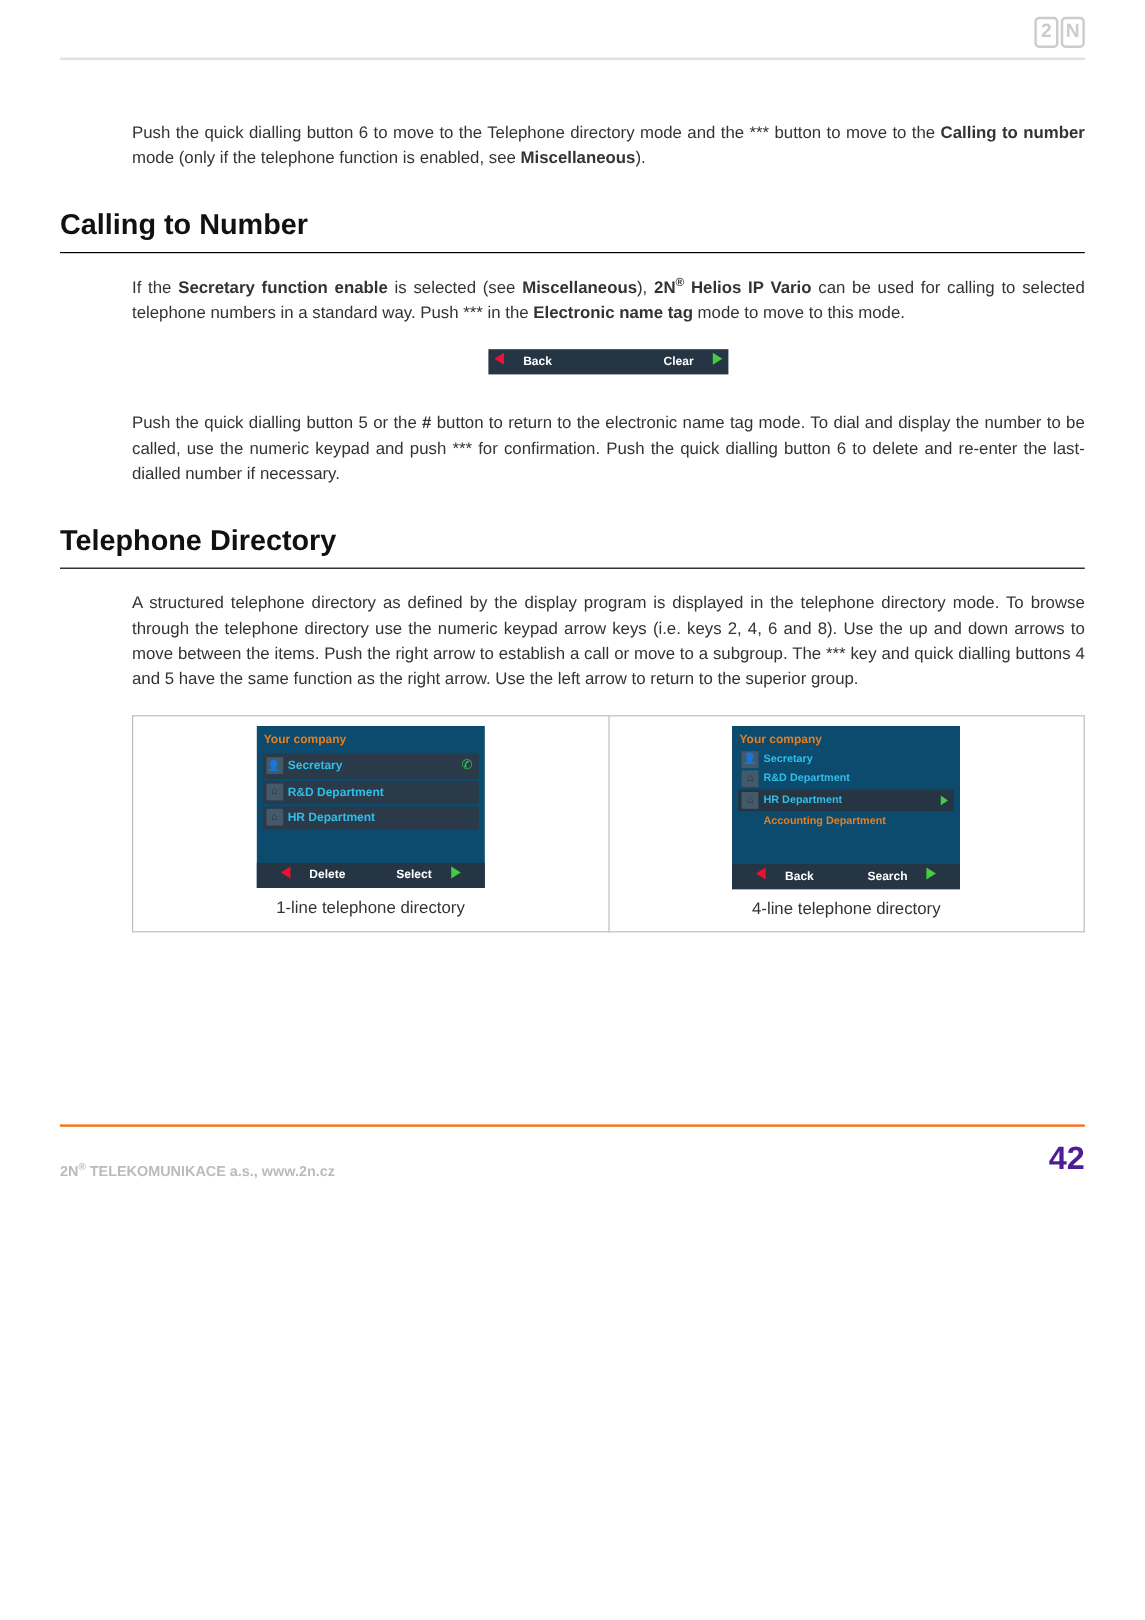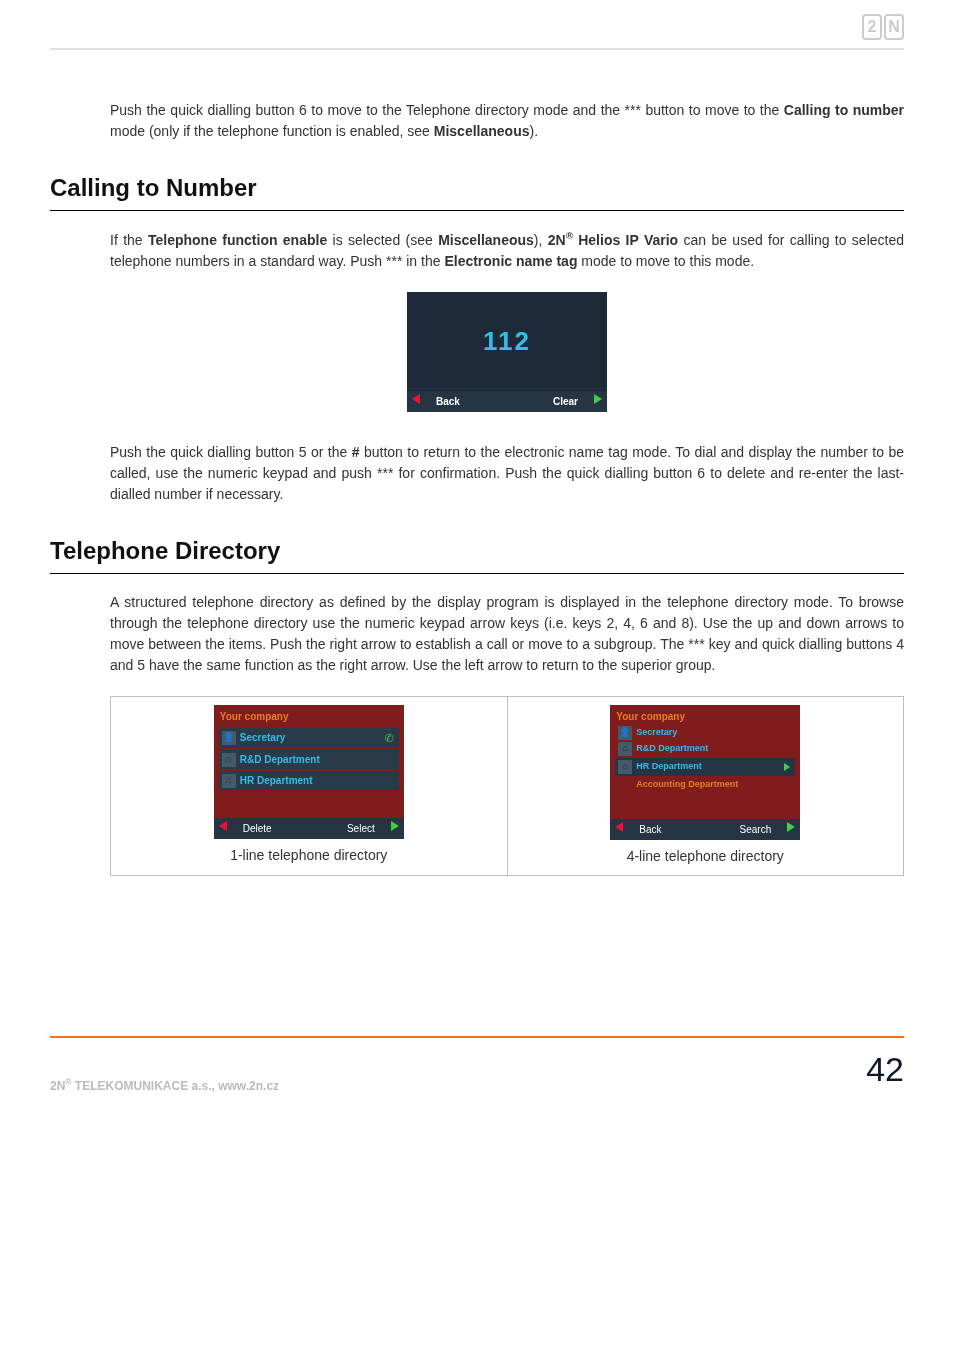--- a/index.html
+++ b/index.html
@@ -65,32 +65,32 @@
     display: flex; justify-content: space-between; align-items: center;
     background: #253543;
     padding: 3px 5px;
     font-size: 10px; font-weight: bold;
   }
   .sb-left, .sb-right { display: flex; gap: 16px; }
   .arrow-l { width:0;height:0;border-top:5px solid transparent;border-bottom:5px solid transparent;border-right:8px solid #e13; }
   .arrow-r { width:0;height:0;border-top:5px solid transparent;border-bottom:5px solid transparent;border-left:8px solid #4c4; }
 
   
-  .dir-device { width: 190px; background:#7f1d1d; display:inline-block; font-family: Arial, sans-serif; color:#fff; font-size:10px; text-align:left;}
+  .dir-device { width: 190px; background:#0c4a6e; display:inline-block; font-family: Arial, sans-serif; color:#fff; font-size:10px; text-align:left;}
   .dir-title { color:#e67e22; font-size:10px; padding:4px 6px 2px 6px; font-weight:bold;}
   .dir-row { display:flex; align-items:center; background:#2a3a48; margin:2px 5px; padding:2px 3px; gap:4px; border-radius:1px; }
   .dir-row.sel4 { background:#253543; }
   .dir-icon { width:14px; height:14px; background:#445a6b; display:flex; align-items:center; justify-content:center; font-size:9px; color:#1d2b38;}
   .dir-label { color:#2fbfe9; font-weight:bold; flex:1; font-size:10px; white-space:nowrap;}
   .dir-label.plain { color:#e67e22; font-weight:bold; }
   .phone-ico { color:#3c5; font-size:11px; margin-right:2px;}
   .arrright { width:0;height:0;border-top:4px solid transparent;border-bottom:4px solid transparent;border-left:6px solid #4c4; margin-right:2px;}
   .dir-status {
     display:flex; justify-content:space-between; align-items:center;
-    background:#253543; padding:3px 5px; font-size:10px; font-weight:normal;margin-top:28px;
+    background:#253543; padding:3px 20px; font-size:10px; font-weight:bold;margin-top:28px;
   }
   .nobg { background:none; margin:0 5px 2px 5px; padding:0 3px;}
   .dir-label.mini { font-size:9px; }
 
   .dir-table {
     width: 100%;
     border-collapse: collapse;
     margin: 10px 0 20px 0;
   }
   .dir-table td {
@@ -103,21 +103,21 @@
   .dir-caption { font-size: 14px; color:#333; margin-top:6px; }
 
   .footer {
     display:flex; justify-content:space-between; align-items:flex-end;
     margin-top: 160px;
     border-top: 2px solid #f97316;
     padding-top:6px;
     color:#bbb;
     font-size:12px;
   }
-  .footer .pg { font-size: 34px; font-weight:normal; color:#0f172a; }
+  .footer .pg { font-size: 27px; font-weight:bold; color:#4c1d95; }
 </style>
 </head>
 <body>
 
 <div class="header-line">
   <div class="logo">
     <div class="logo-box">2</div>
     <div class="logo-box">N</div>
   </div>
 </div>
@@ -125,28 +125,25 @@
 <div class="content">
   <p class="para">
     <span>Push the quick dialling button 6 to move to the Telephone directory mode and the *** button to move to the </span><b>Calling to number</b><span> mode (only if the telephone function is enabled, see </span><b>Miscellaneous</b><span>).</span>
   </p>
 </div>
 
 <h2>Calling to Number</h2>
 
 <div class="content">
   <p class="para">
-    <span>If the </span><b>Telephone function enable</b><span> is selected (see </span><b>Miscellaneous</b><span>), </span><b><span>2N</span><sup>®</sup><span> Helios IP Vario</span></b><span> can be used for calling to selected telephone numbers in a standard way. Push *** in the </span><b>Electronic name tag</b><span> mode to move to this mode.</span>
+    <span>If the </span><b>Secretary function enable</b><span> is selected (see </span><b>Miscellaneous</b><span>), </span><b><span>2N</span><sup>®</sup><span> Helios IP Vario</span></b><span> can be used for calling to selected telephone numbers in a standard way. Push *** in the </span><b>Electronic name tag</b><span> mode to move to this mode.</span>
   </p>
 
   <div class="device-center">
     <div class="device small">
-      <div class="body">
-        <div class="num">112</div>
-      </div>
       <div class="status-bar">
         <div class="sb-left">
           <span class="arrow-l"></span>
           <span>Back</span>
         </div>
         <div class="sb-right">
           <span>Clear</span>
           <span class="arrow-r"></span>
         </div>
       </div>

